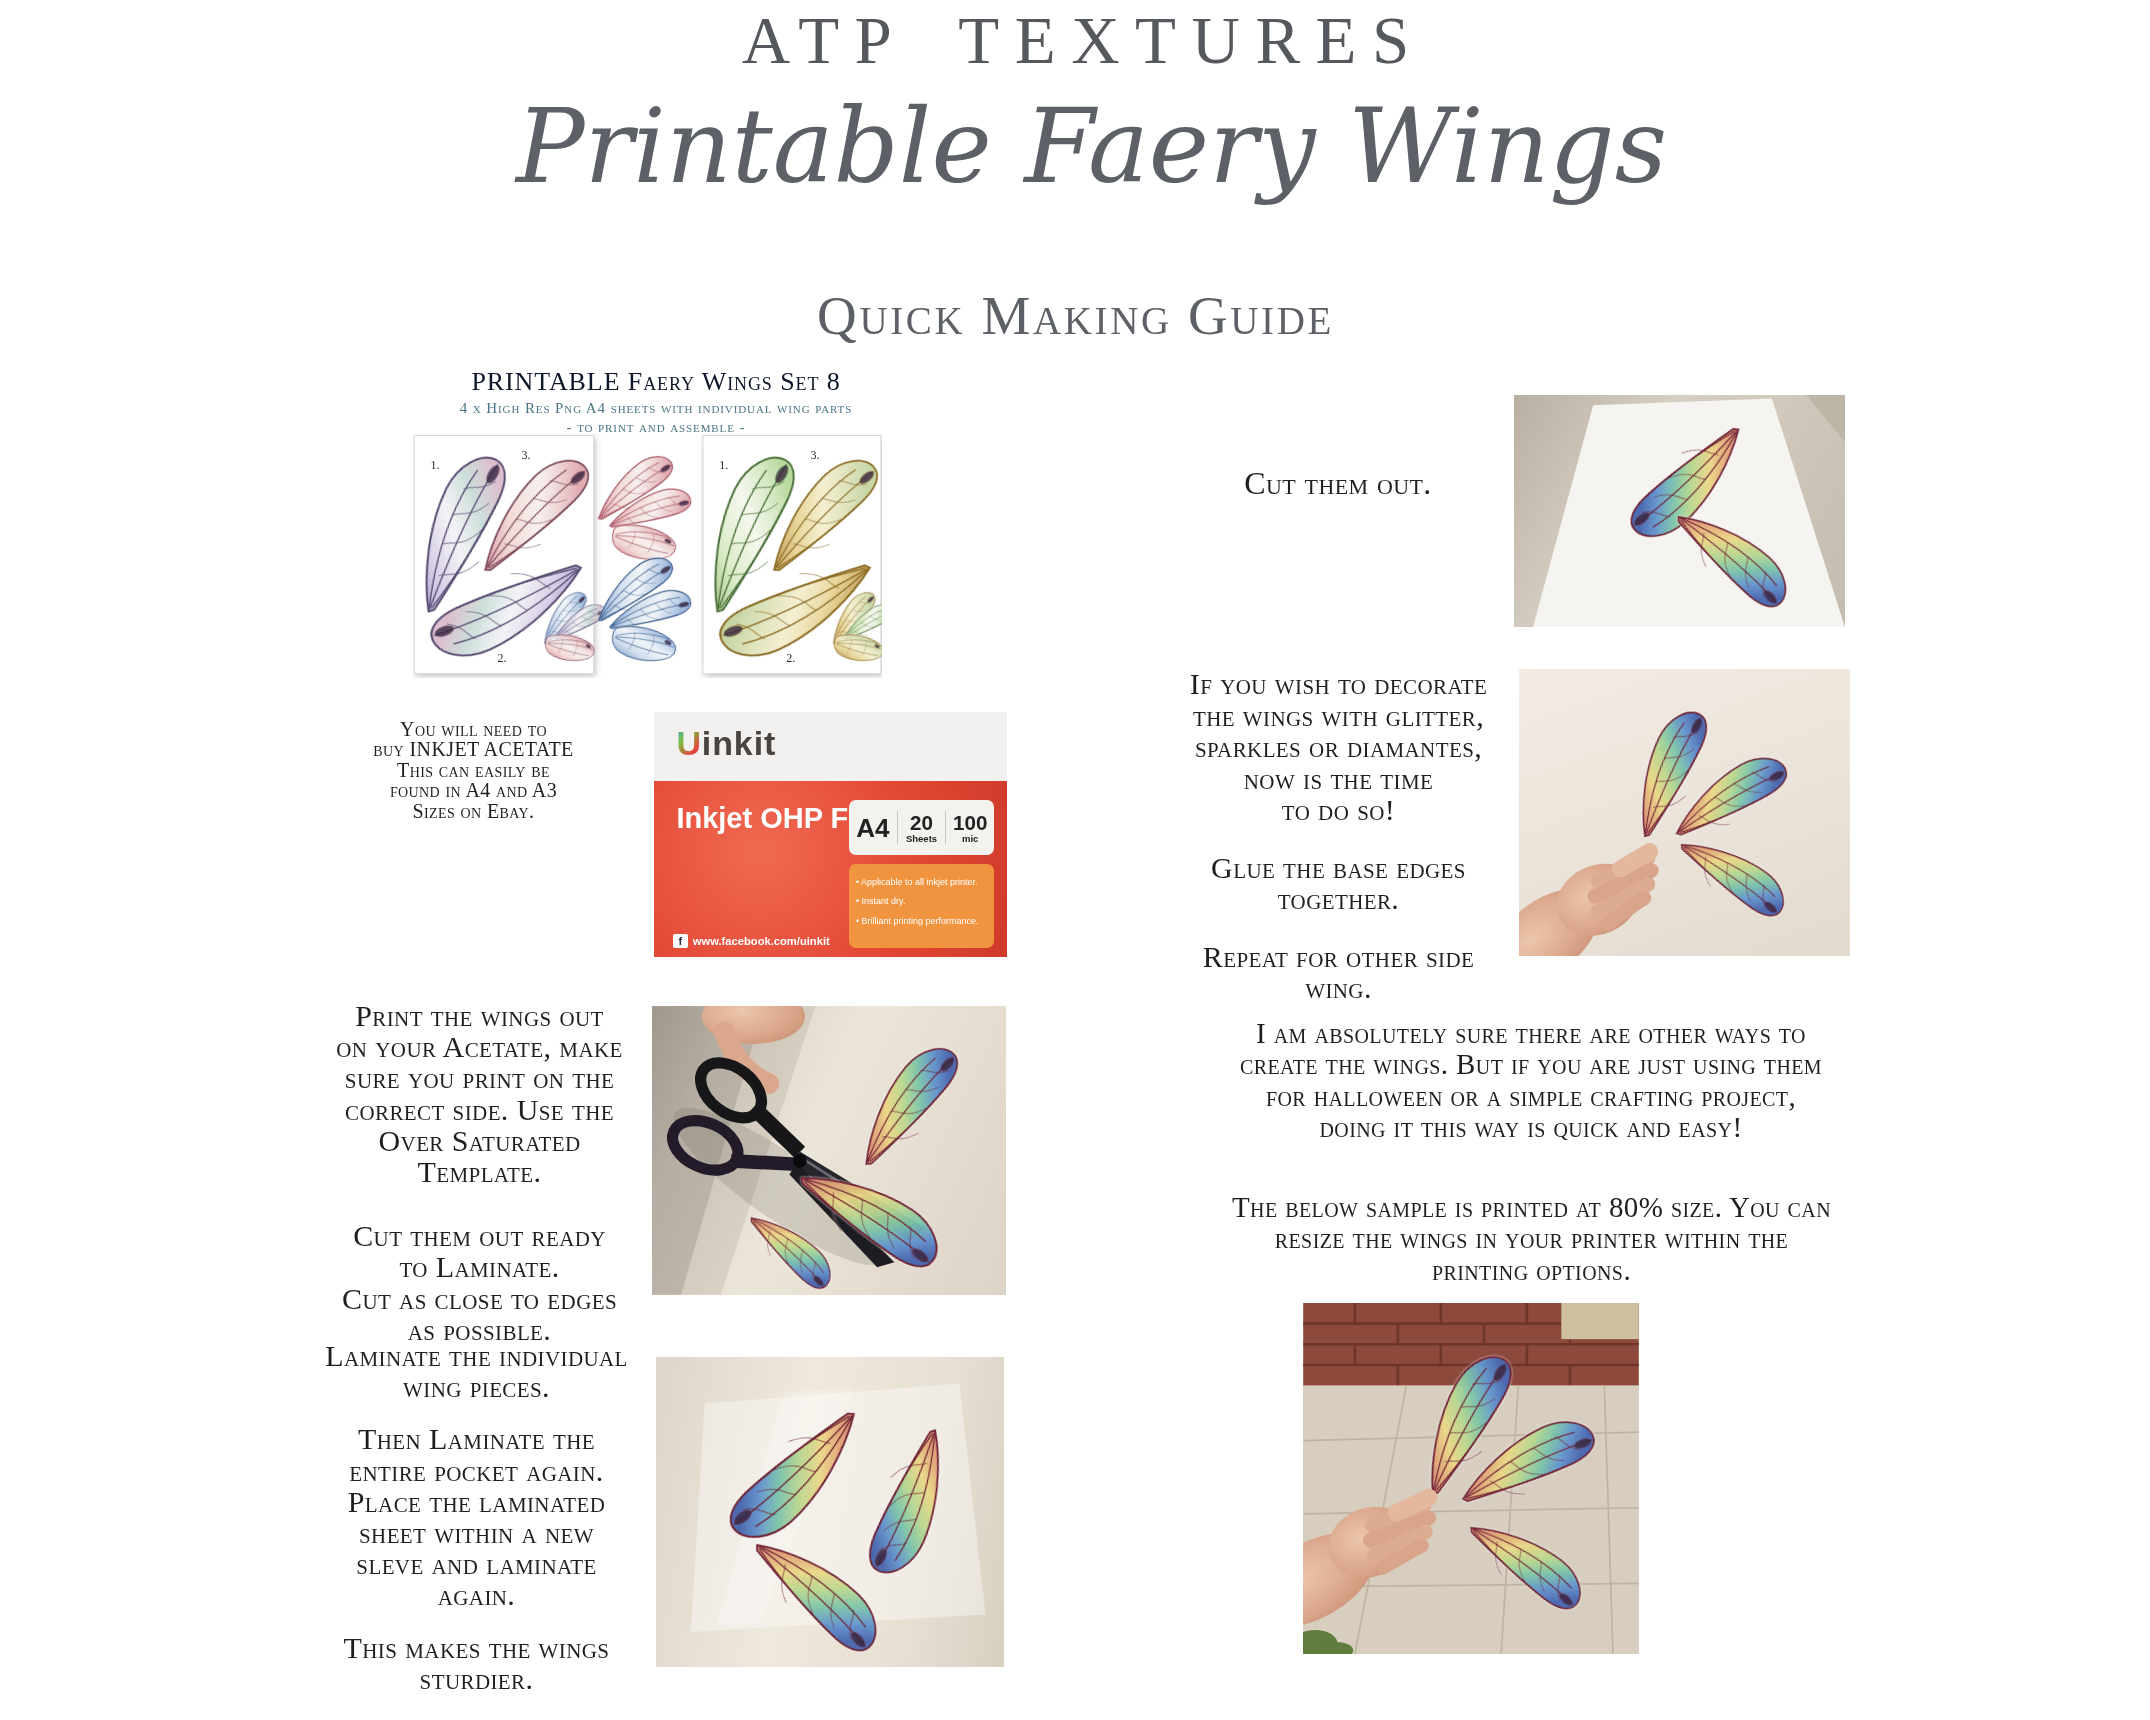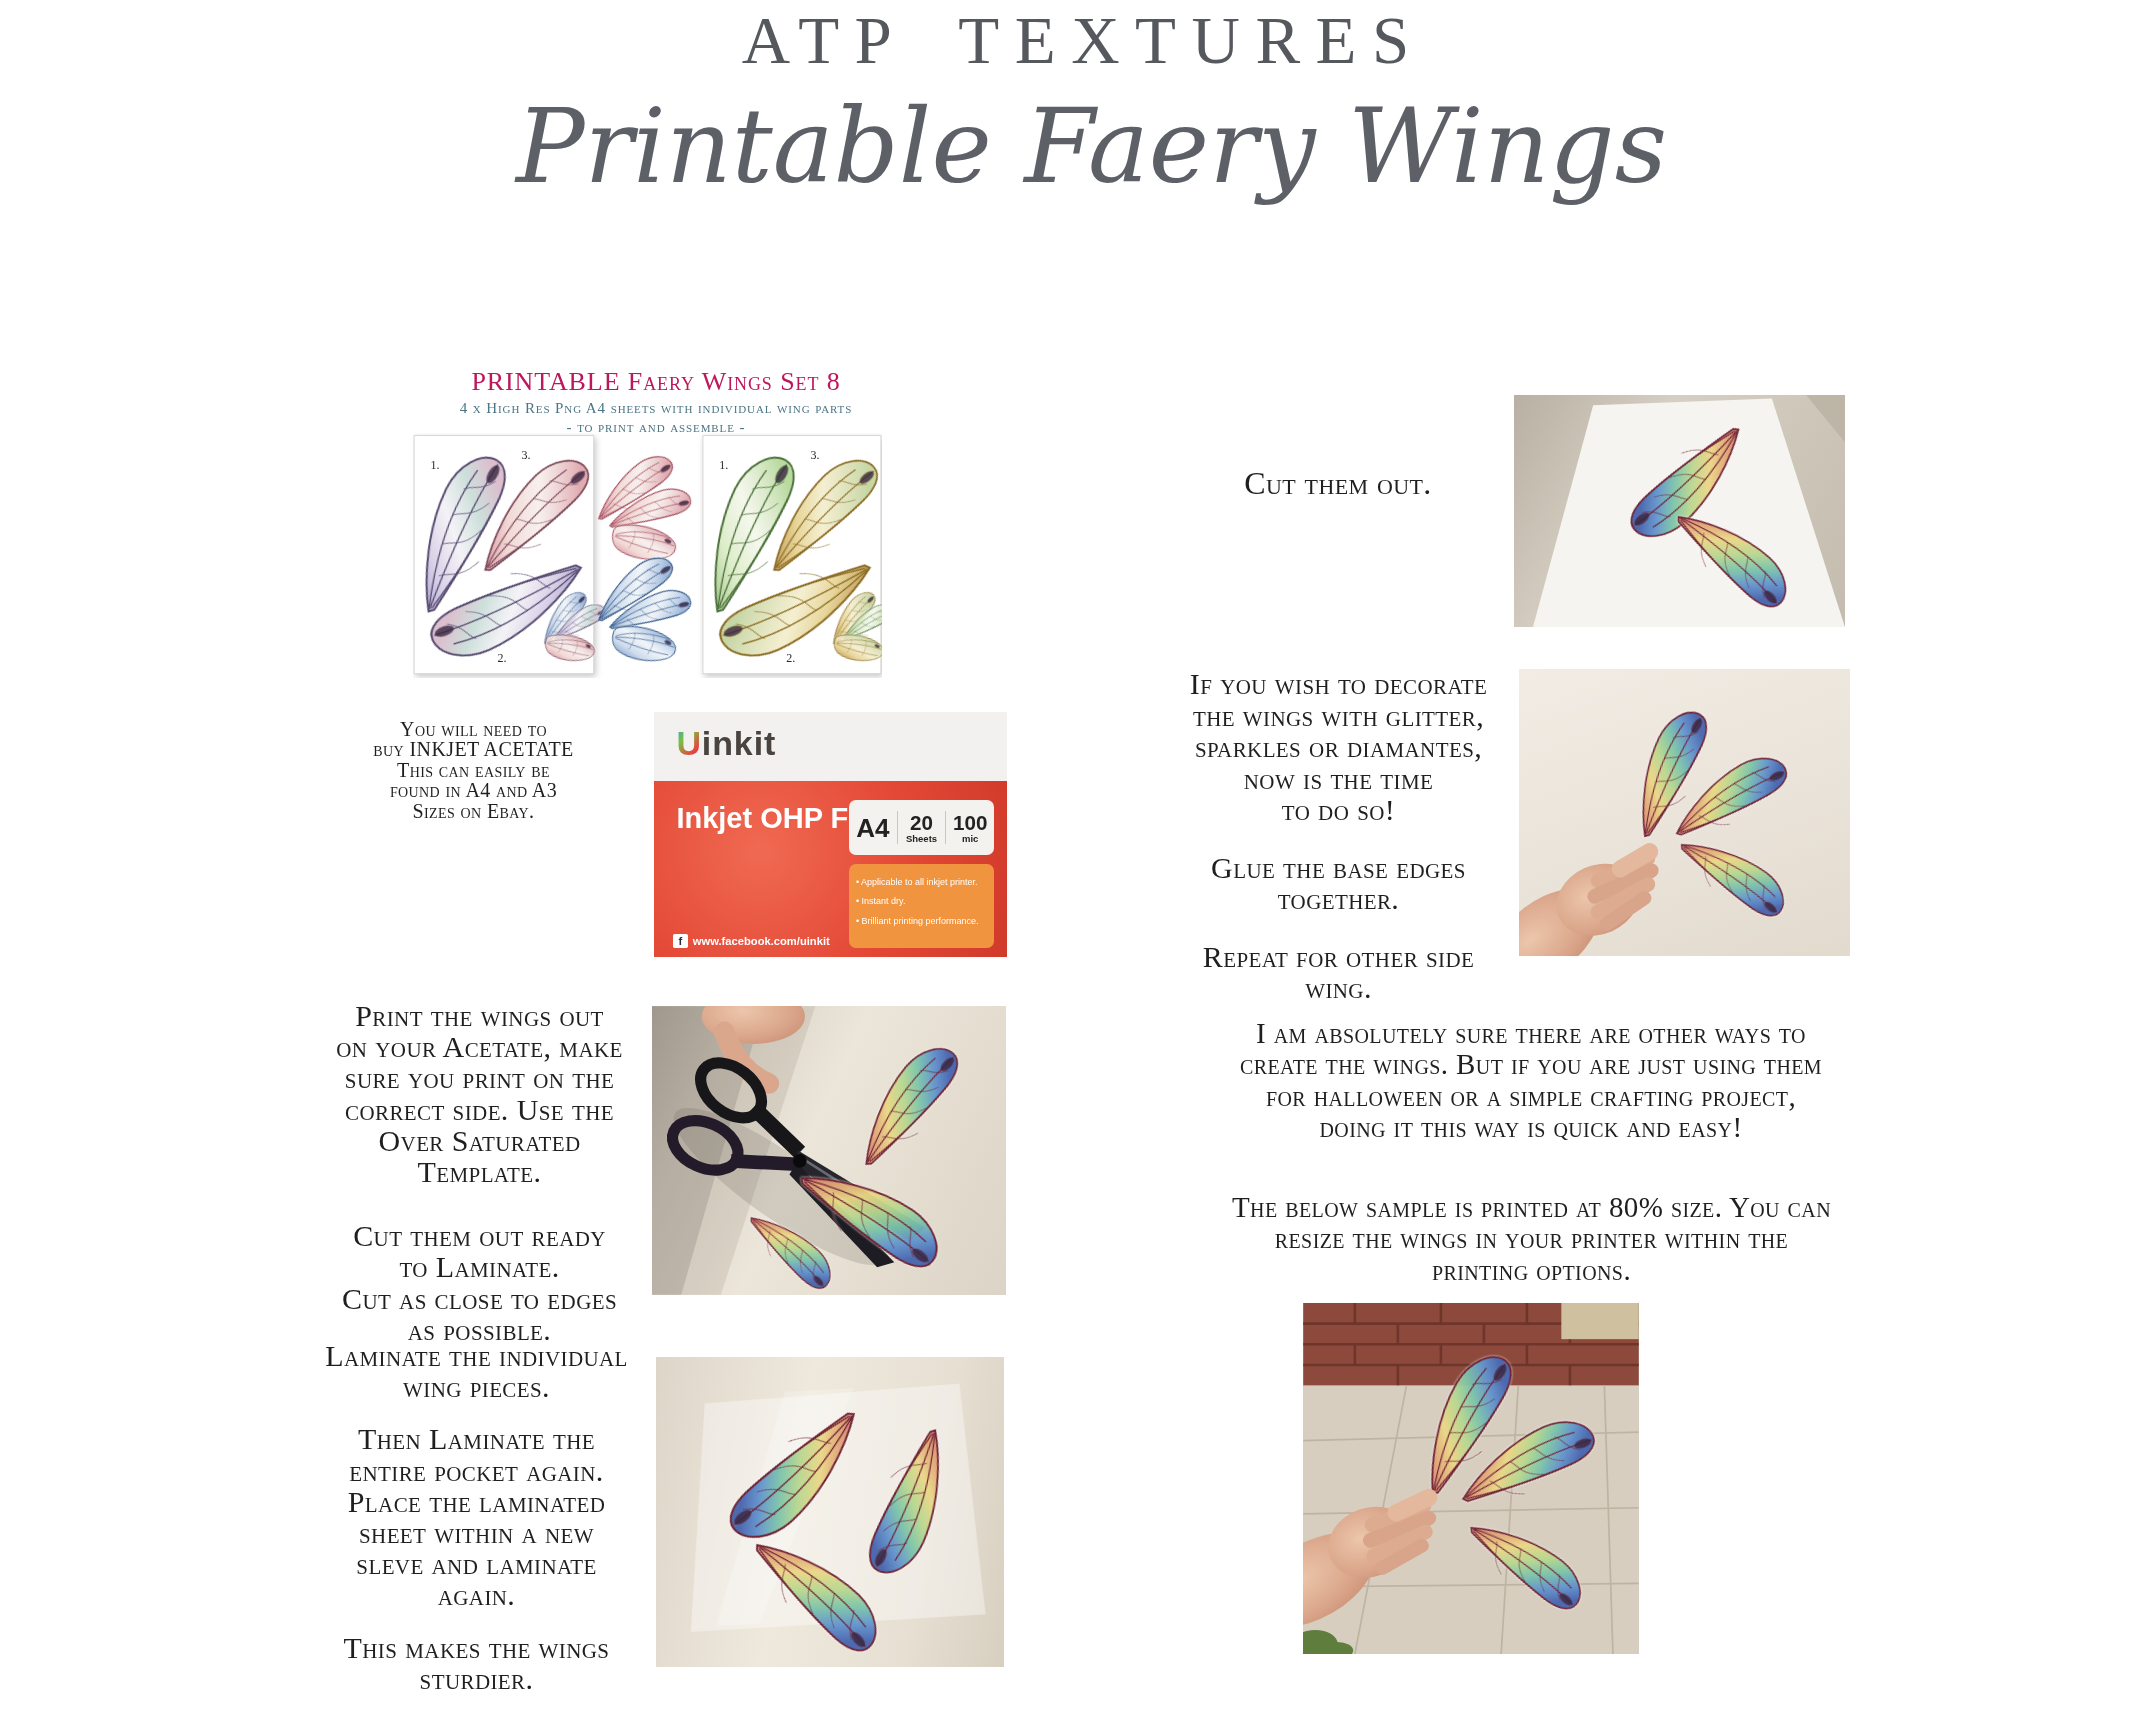--- a/index.html
+++ b/index.html
@@ -17,21 +17,21 @@
          font-variant:small-caps;font-size:55px;letter-spacing:2.6px;color:#5d6167;}
 
   
   .tb{position:absolute;text-align:center;font-variant:small-caps;
       white-space:pre-line;color:#201e1f;letter-spacing:0.4px;}
   .tb .para{white-space:pre-line;}
   .stack{display:flex;flex-direction:column;}
 
   
   .ph{position:absolute;left:303px;top:367px;width:706px;text-align:center;}
-  .ph-title{font-variant:small-caps;font-size:26px;color:#be185d;letter-spacing:0.9px;}
+  .ph-title{font-variant:small-caps;font-size:26px;color:#0f172a;letter-spacing:0.9px;}
   .ph-sub{font-variant:small-caps;font-size:15px;color:#4b7484;letter-spacing:0.9px;margin-top:2.6px;}
 
   
   #txt-acetate{left:284px;top:719px;width:379px;font-size:20px;line-height:1.02;}
   #blk-print{left:287px;top:1000px;width:385px;font-size:30px;line-height:1.04;gap:33px;}
   #blk-laminate{left:282px;top:1340px;width:389px;font-size:30px;line-height:1.04;gap:21px;}
   #txt-cutout{left:1153px;top:465px;width:370px;font-size:32px;}
   #blk-decorate{left:1149px;top:656px;width:379px;font-size:30px;line-height:1.05;gap:26px;margin-top:12px;}
   #txt-otherways{left:1144px;top:1018px;width:774px;font-size:29px;line-height:1.08;}
   #txt-sample{left:1170px;top:1192px;width:723px;font-size:29px;line-height:1.08;}
@@ -153,20 +153,21 @@
       <path d="M132 18 C140 36 138 58 128 82" fill="none" stroke-width="1.4" opacity=".85"></path>
       <ellipse cx="182" cy="30" rx="11" ry="6" transform="rotate(12 182 30)" fill="#38253f" opacity=".8"></ellipse>
     </symbol>
   </defs>
 </svg>
 
 <div id="canvas">
 
   <div class="brand">ATP TEXTURES</div>
   <div class="script-title">Printable Faery Wings</div>
+  <div class="subtitle">Quick Making Guide</div>
 
   <div class="ph">
     <div class="ph-title">PRINTABLE Faery Wings Set 8</div>
     <div class="ph-sub">4 x High Res Png A4 sheets with individual wing parts</div>
     <div class="ph-sub">- to print and assemble -</div>
   </div>
 
   <div class="photo" id="ph-template">
     <svg viewBox="0 0 545 285">
       <rect x="1" y="3" width="209" height="277" fill="#ffffff" stroke="#d4d2cf" style="filter:drop-shadow(2px 3px 4px rgba(0,0,0,.22))"></rect>

